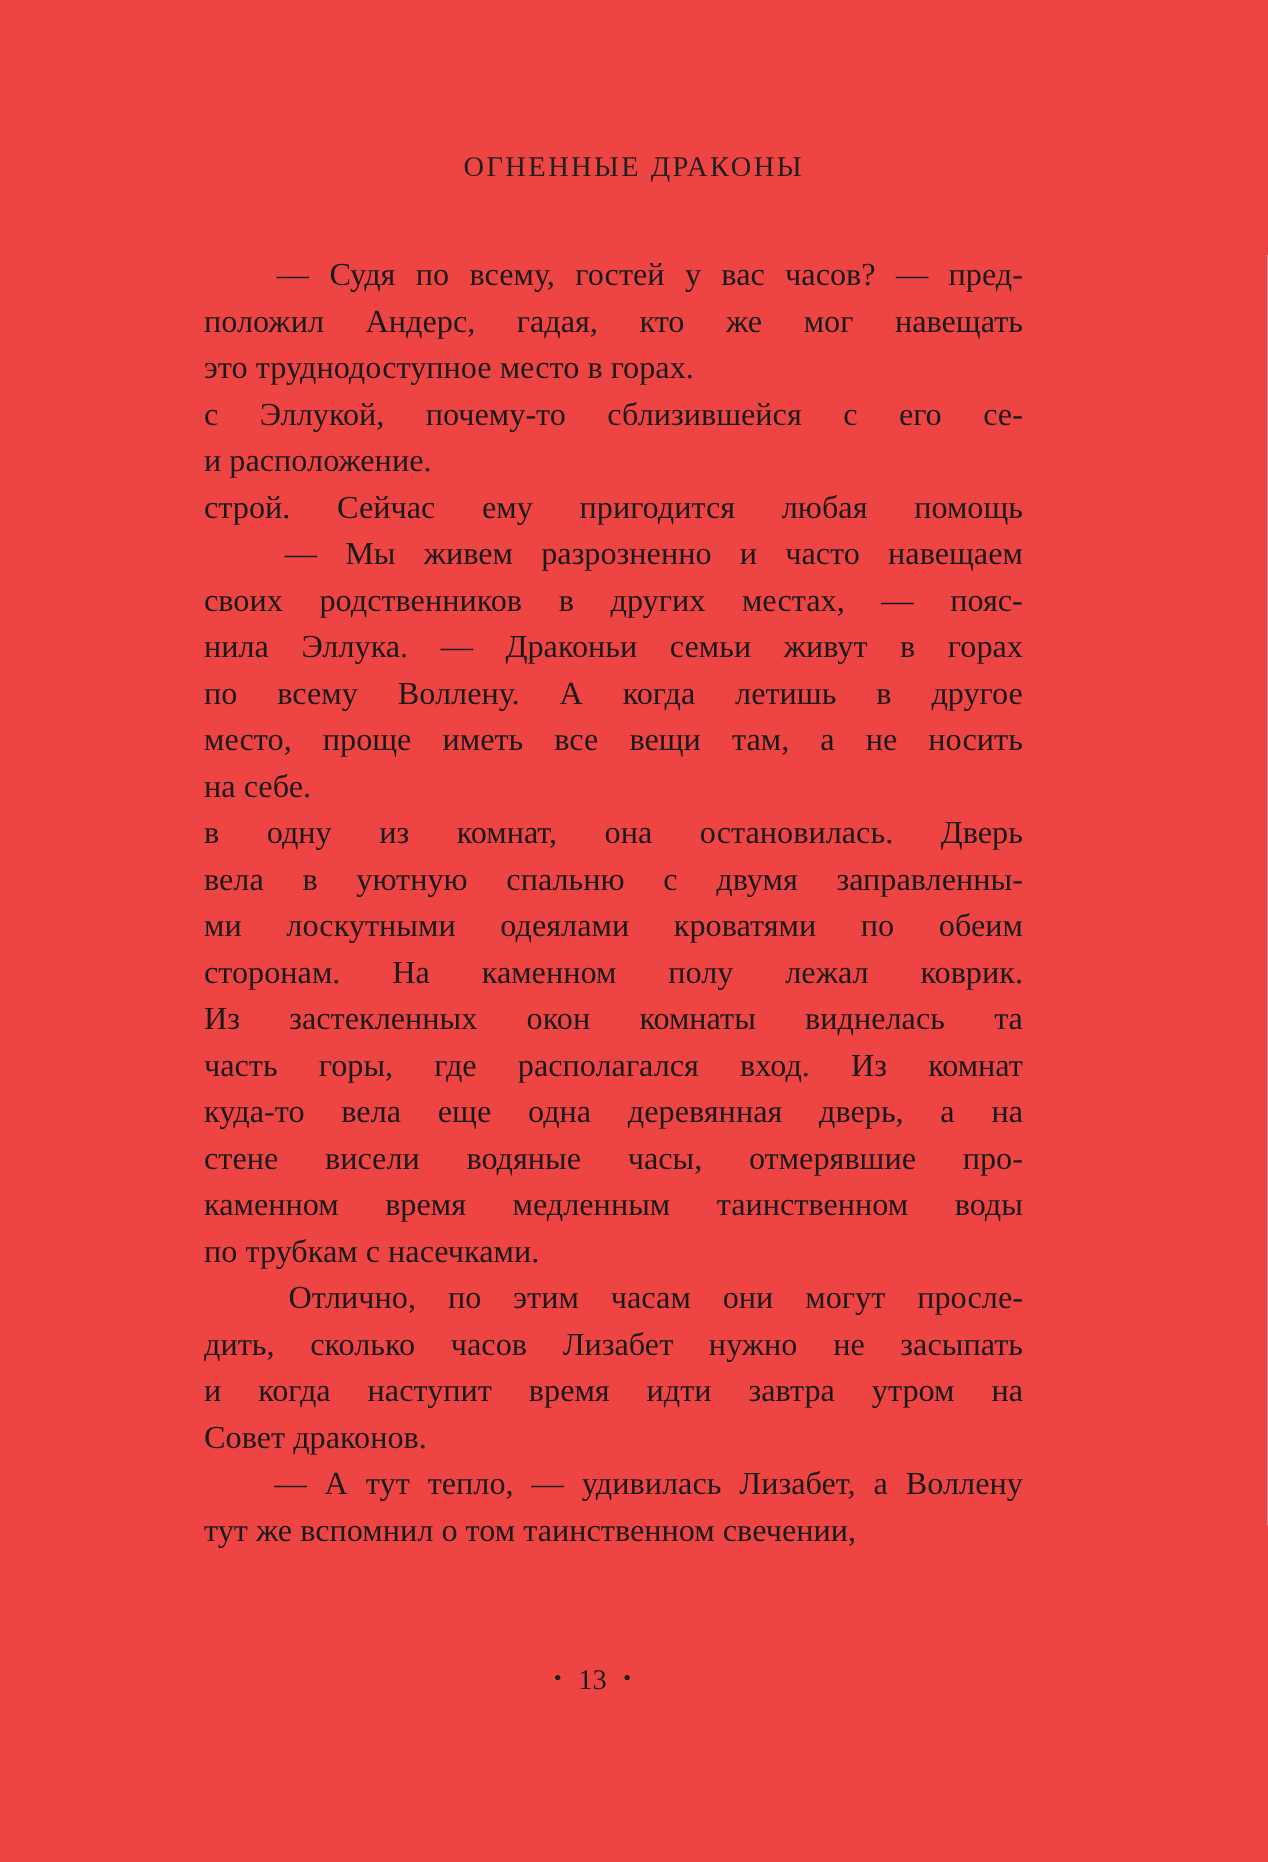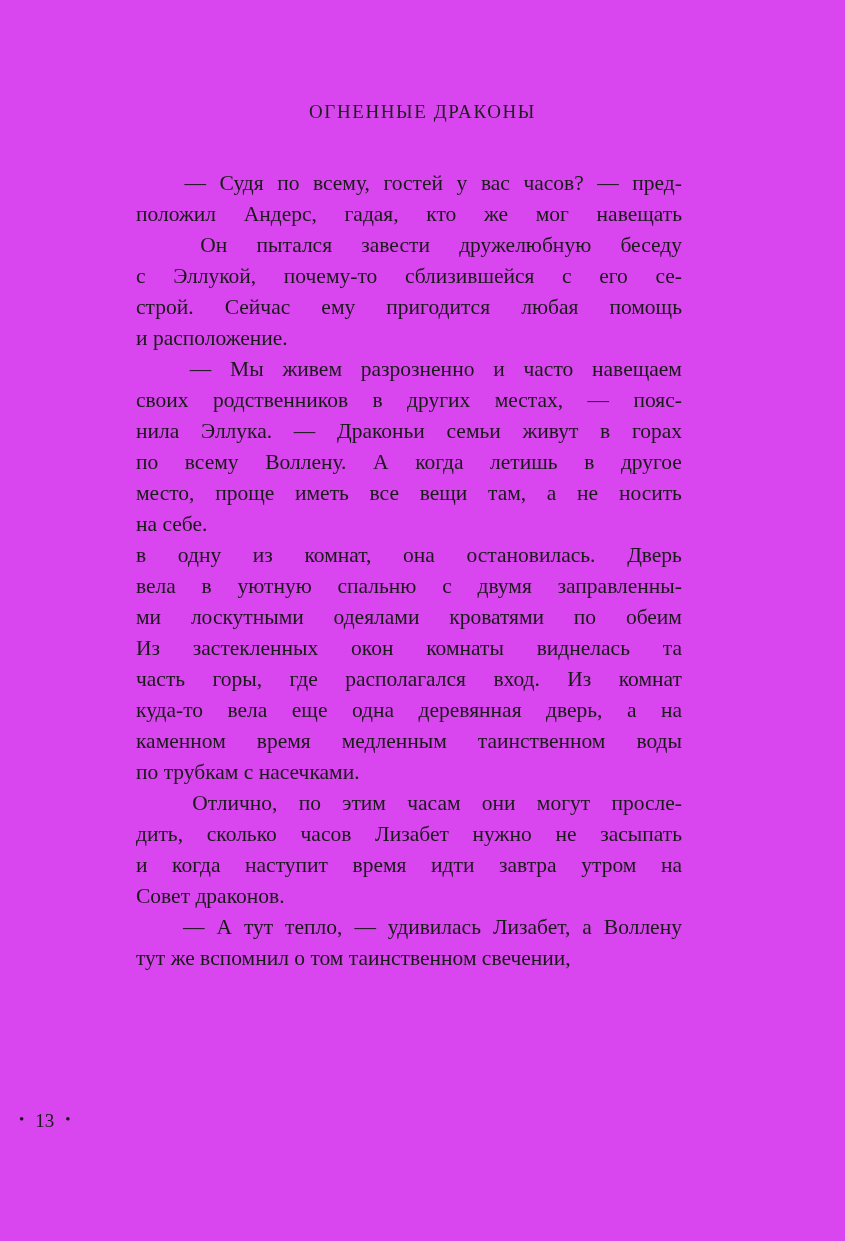--- a/index.html
+++ b/index.html
@@ -13,21 +13,21 @@
     position: relative;
     overflow: hidden;
     font-family: "Liberation Serif", "DejaVu Serif", serif;
     color: #1a1a1a;
     -webkit-font-smoothing: antialiased;
   }
 
   .page {
     position: absolute;
     inset: 0;
-    background: #d946ef;
+    background: #ef4444;
   }
 
   
   .running-head {
     position: absolute;
     top: 100px;
     left: 0;
     width: 845px;
     text-align: center;
     font-size: 19px;
@@ -79,20 +79,21 @@
     display: inline-block;
     width: 35px;
   }
 
   
   .folio {
     position: absolute;
     top: 1080px;
     left: 0;
     width: 771px;
+    text-align: center;
     font-size: 19px;
     line-height: 26px;
     color: #1a1a1a;
     white-space: pre;
   }
   .folio .dot {
     font-size: 15px;
     vertical-align: 3px;
   }
   .folio .num {
@@ -104,42 +105,44 @@
 
 <div class="page">
 
   <div class="running-head">ОГНЕННЫЕ ДРАКОНЫ</div>
 
   <div class="textblock">
 
   <div class="para">
         <div class="line justify"><span class="indent"></span><span>—</span><span>Судя</span><span>по</span><span>всему,</span><span>гостей</span><span>у</span><span>вас</span><span>часов?</span><span>—</span><span>пред-</span></div>
         <div class="line justify"><span>положил</span><span>Андерс,</span><span>гадая,</span><span>кто</span><span>же</span><span>мог</span><span>навещать</span></div>
+        <div class="line flush">это труднодоступное место в горах.</div>
       </div>
       <div class="para">
-        <div class="line justify"><span class="indent"></span><span>Он</span><span>пытался</span><span>завести</span><span>дружелюбную</span><span>беседу</span></div>
         <div class="line justify"><span>с</span><span>Эллукой,</span><span>почему-то</span><span>сблизившейся</span><span>с</span><span>его</span><span>се-</span></div>
+        <div class="line flush">и расположение.</div>
         <div class="line justify"><span>строй.</span><span>Сейчас</span><span>ему</span><span>пригодится</span><span>любая</span><span>помощь</span></div>
-        <div class="line flush">и расположение.</div>
       </div>
       <div class="para">
         <div class="line justify"><span class="indent"></span><span>—</span><span>Мы</span><span>живем</span><span>разрозненно</span><span>и</span><span>часто</span><span>навещаем</span></div>
         <div class="line justify"><span>своих</span><span>родственников</span><span>в</span><span>других</span><span>местах,</span><span>—</span><span>пояс-</span></div>
         <div class="line justify"><span>нила</span><span>Эллука.</span><span>—</span><span>Драконьи</span><span>семьи</span><span>живут</span><span>в</span><span>горах</span></div>
         <div class="line justify"><span>по</span><span>всему</span><span>Воллену.</span><span>А</span><span>когда</span><span>летишь</span><span>в</span><span>другое</span></div>
         <div class="line justify"><span>место,</span><span>проще</span><span>иметь</span><span>все</span><span>вещи</span><span>там,</span><span>а</span><span>не</span><span>носить</span></div>
         <div class="line flush">на себе.</div>
       </div>
       <div class="para">
         <div class="line justify"><span>в</span><span>одну</span><span>из</span><span>комнат,</span><span>она</span><span>остановилась.</span><span>Дверь</span></div>
         <div class="line justify"><span>вела</span><span>в</span><span>уютную</span><span>спальню</span><span>с</span><span>двумя</span><span>заправленны-</span></div>
         <div class="line justify"><span>ми</span><span>лоскутными</span><span>одеялами</span><span>кроватями</span><span>по</span><span>обеим</span></div>
+        <div class="line justify"><span>сторонам.</span><span>На</span><span>каменном</span><span>полу</span><span>лежал</span><span>коврик.</span></div>
         <div class="line justify"><span>Из</span><span>застекленных</span><span>окон</span><span>комнаты</span><span>виднелась</span><span>та</span></div>
         <div class="line justify"><span>часть</span><span>горы,</span><span>где</span><span>располагался</span><span>вход.</span><span>Из</span><span>комнат</span></div>
         <div class="line justify"><span>куда-то</span><span>вела</span><span>еще</span><span>одна</span><span>деревянная</span><span>дверь,</span><span>а</span><span>на</span></div>
+        <div class="line justify"><span>стене</span><span>висели</span><span>водяные</span><span>часы,</span><span>отмерявшие</span><span>про-</span></div>
         <div class="line justify"><span>каменном</span><span>время</span><span>медленным</span><span>таинственном</span><span>воды</span></div>
         <div class="line flush">по трубкам с насечками.</div>
       </div>
       <div class="para">
         <div class="line justify"><span class="indent"></span><span>Отлично,</span><span>по</span><span>этим</span><span>часам</span><span>они</span><span>могут</span><span>просле-</span></div>
         <div class="line justify"><span>дить,</span><span>сколько</span><span>часов</span><span>Лизабет</span><span>нужно</span><span>не</span><span>засыпать</span></div>
         <div class="line justify"><span>и</span><span>когда</span><span>наступит</span><span>время</span><span>идти</span><span>завтра</span><span>утром</span><span>на</span></div>
         <div class="line flush">Совет драконов.</div>
       </div>
       <div class="para">

